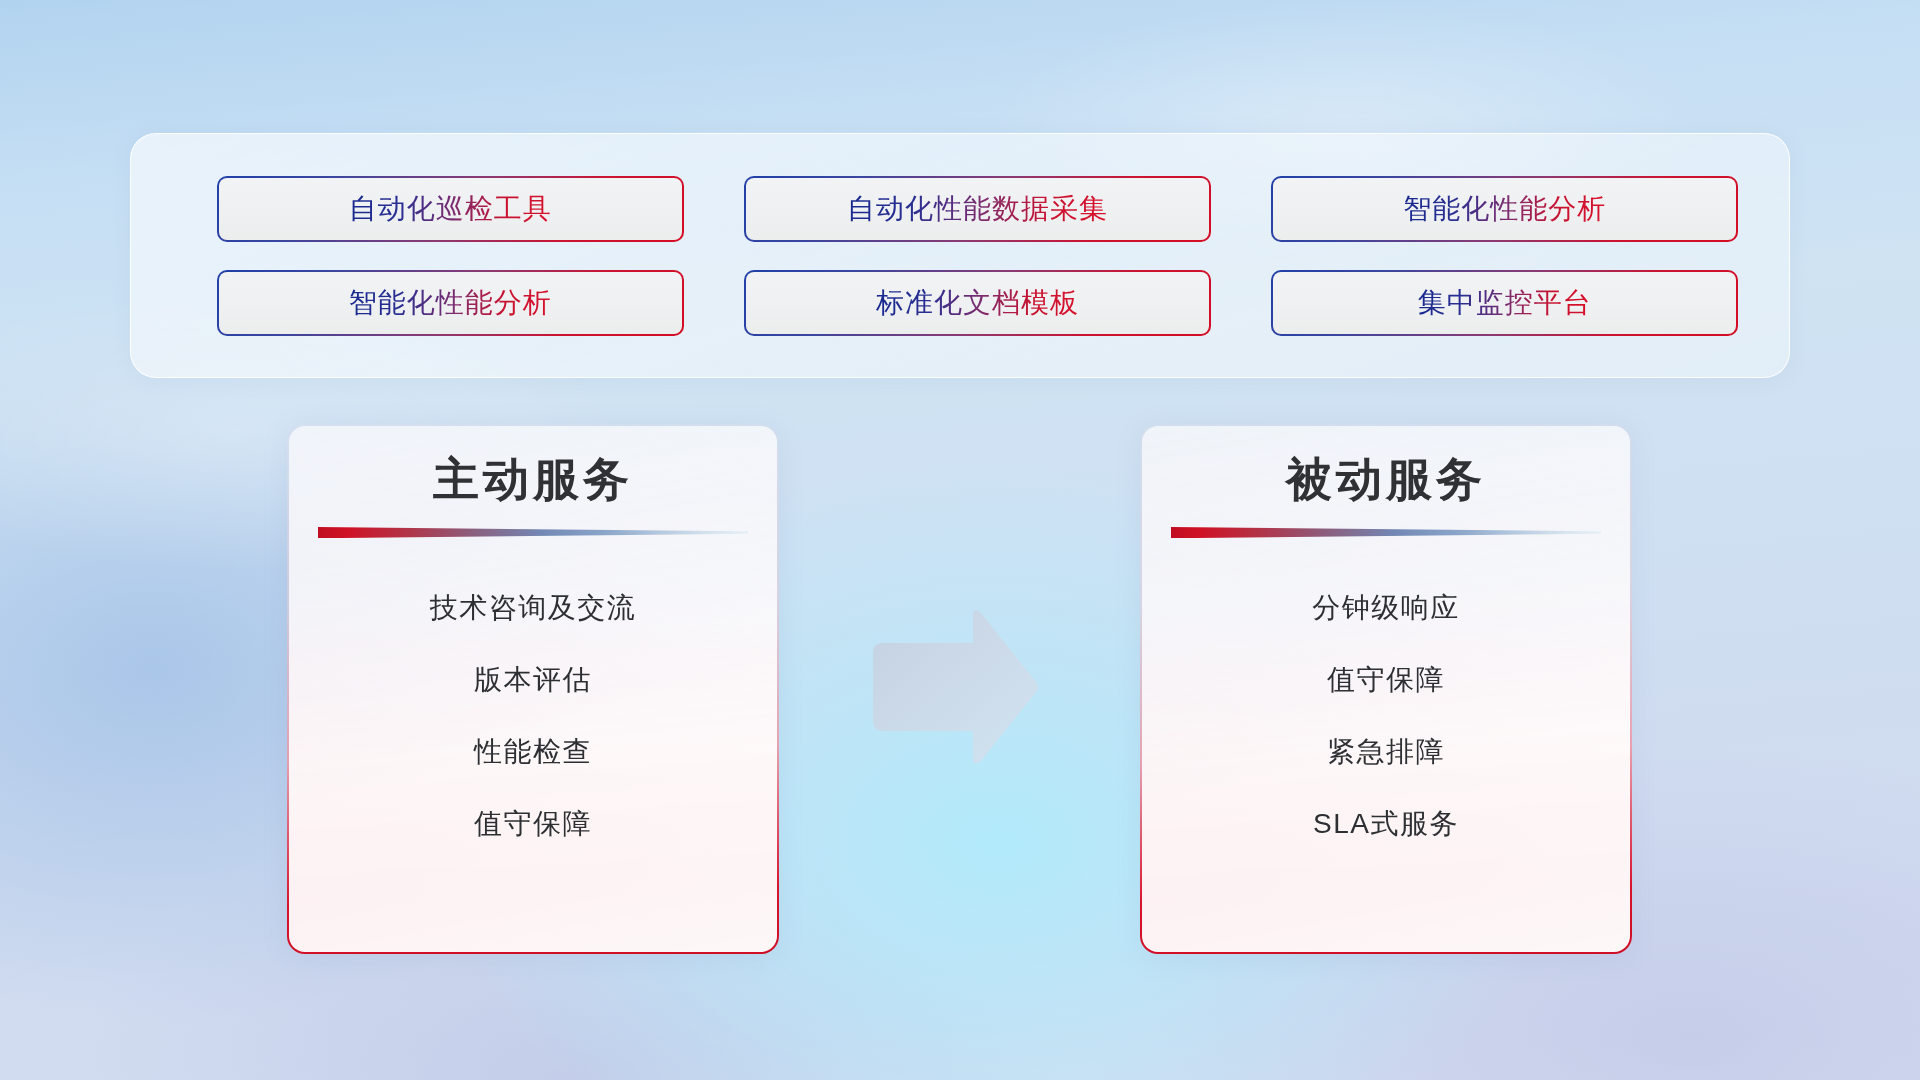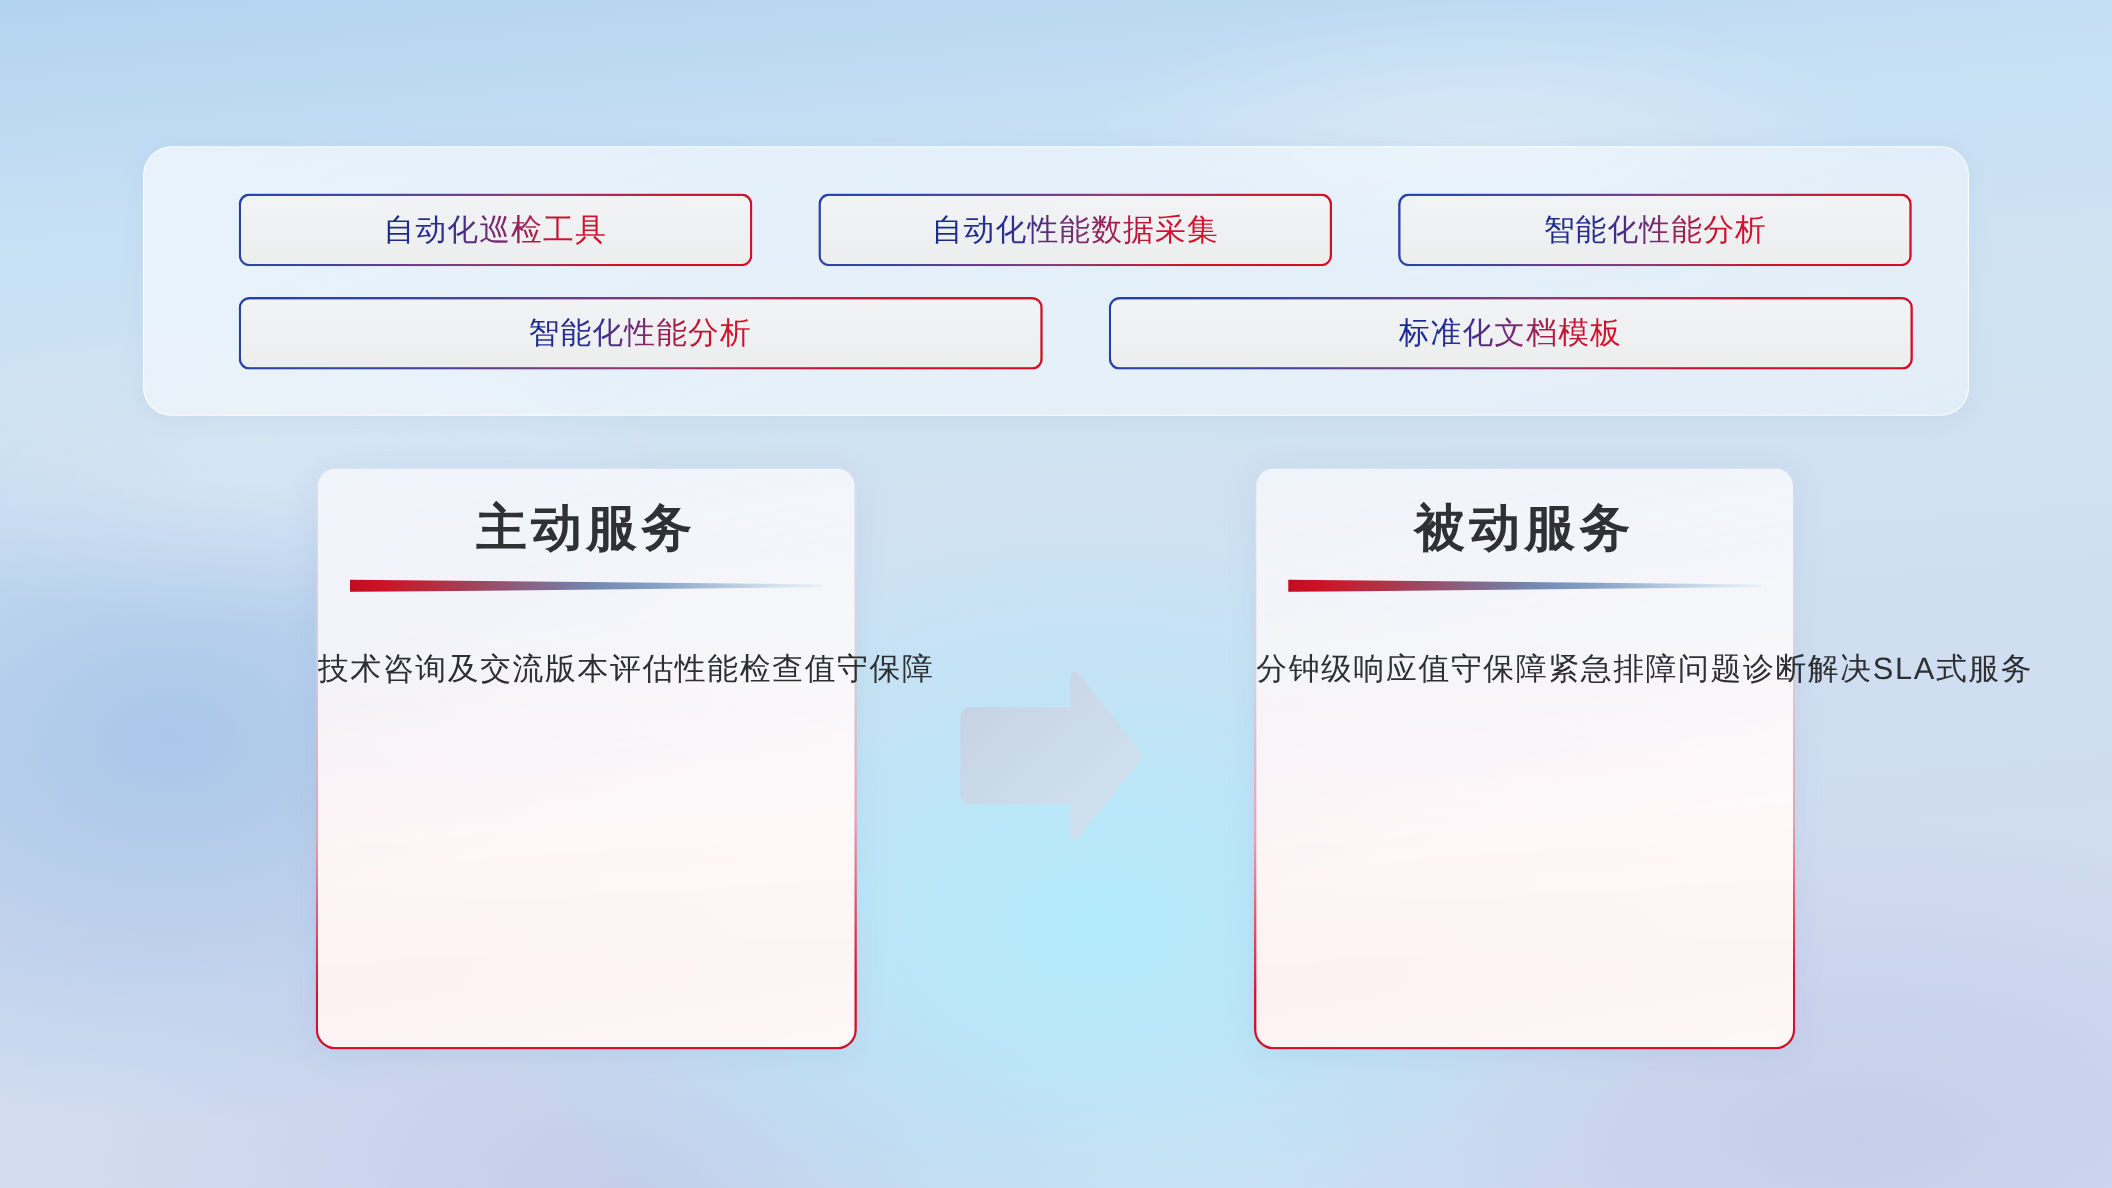--- a/index.html
+++ b/index.html
@@ -127,21 +127,21 @@
     position: absolute;
     left: 0; top: 0;
     width: 100%;
     height: 100%;
     background: linear-gradient(90deg, #c10d20 0%, #cf1226 7%, #b33246 20%, #8b5e7e 36%, #7288b4 52%, #8aa4c8 66%, #b6cadf 80%, #d9e5f0 92%, #e8f0f7 100%);
     clip-path: polygon(0 6%, 100% 42%, 100% 62%, 0 100%);
   }
   .card-list {
     margin-top: 34px;
     display: flex;
-    flex-direction: row;
+    flex-direction: column;
     align-items: center;
     gap: 0;
     width: 100%;
   }
   .card-list-item {
     font-size: 28px;
     font-weight: 400;
     color: #2d2f33;
     letter-spacing: 1.5px;
     line-height: 72px;
@@ -173,20 +173,23 @@
     <div class="chip">
       <span class="chip-label">智能化性能分析</span>
     </div>
   </div>
   <div class="chip-row">
     <div class="chip">
       <span class="chip-label">智能化性能分析</span>
     </div>
     <div class="chip">
       <span class="chip-label">标准化文档模板</span>
+    </div>
+    <div class="chip">
+      <span class="chip-label">集中监控平台</span>
     </div>
   </div>
 </div>
 
 <div class="main-row">
 
   <div class="service-card card-left">
     <div class="card-title">主动服务</div>
     <div class="card-divider">
         <div class="bar"></div>
@@ -214,18 +217,17 @@
 
   <div class="service-card card-right">
     <div class="card-title">被动服务</div>
     <div class="card-divider">
         <div class="bar"></div>
       </div>
     <div class="card-list">
       <div class="card-list-item">分钟级响应</div>
       <div class="card-list-item">值守保障</div>
       <div class="card-list-item">紧急排障</div>
-      <div class="card-list-item">问题诊断解决</div>
       <div class="card-list-item">SLA式服务</div>
     </div>
   </div>
 
 </div>
 
 </body></html>

